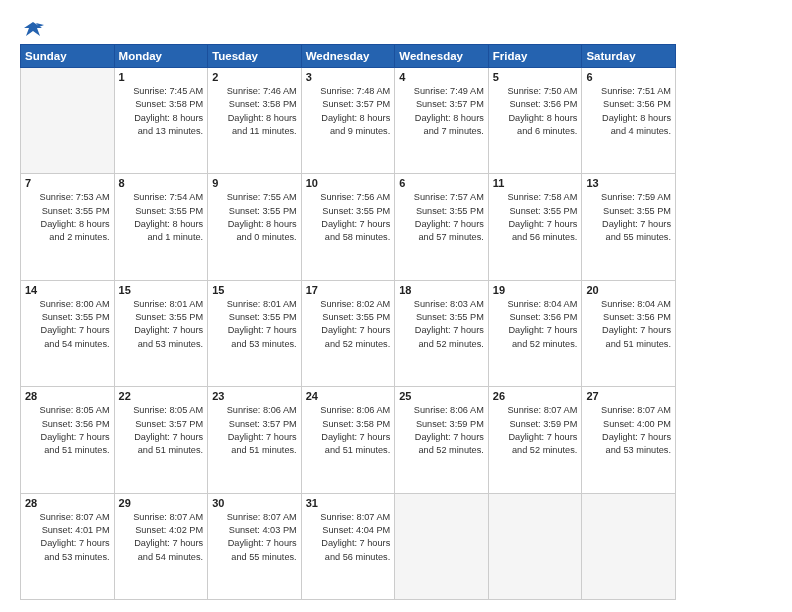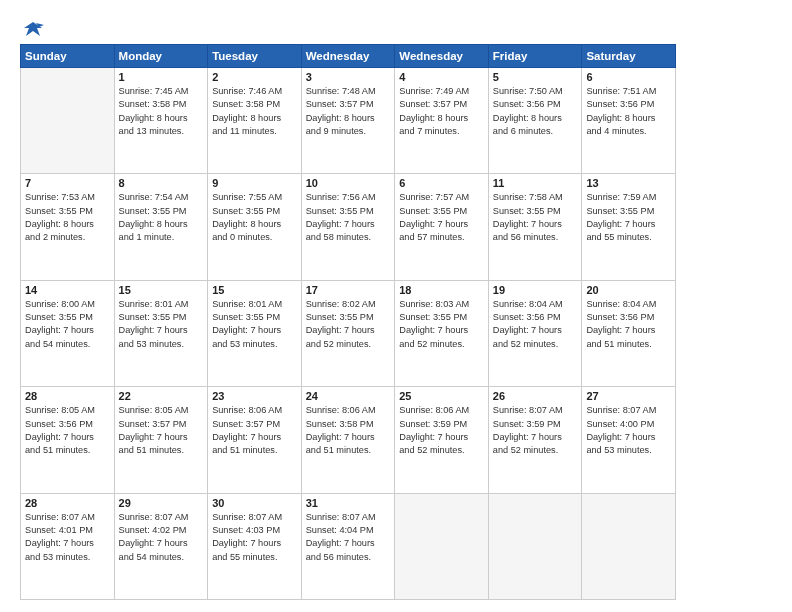--- a/index.html
+++ b/index.html
@@ -79,20 +79,21 @@
       font-size: 11px;
       font-weight: bold;
       color: #222;
       display: block;
       margin-bottom: 2px;
     }
     .day-info {
       line-height: 1.45;
       font-size: 9.2px;
       color: #333;
+      text-align: right;
     }
   </style>
 </head>
 <body>
 
 <div class="page">
   <div class="header">
     <div class="logo">
       <div style="display:flex;align-items:center;gap:2px;">
         <span class="logo-text logo-general"></span>

